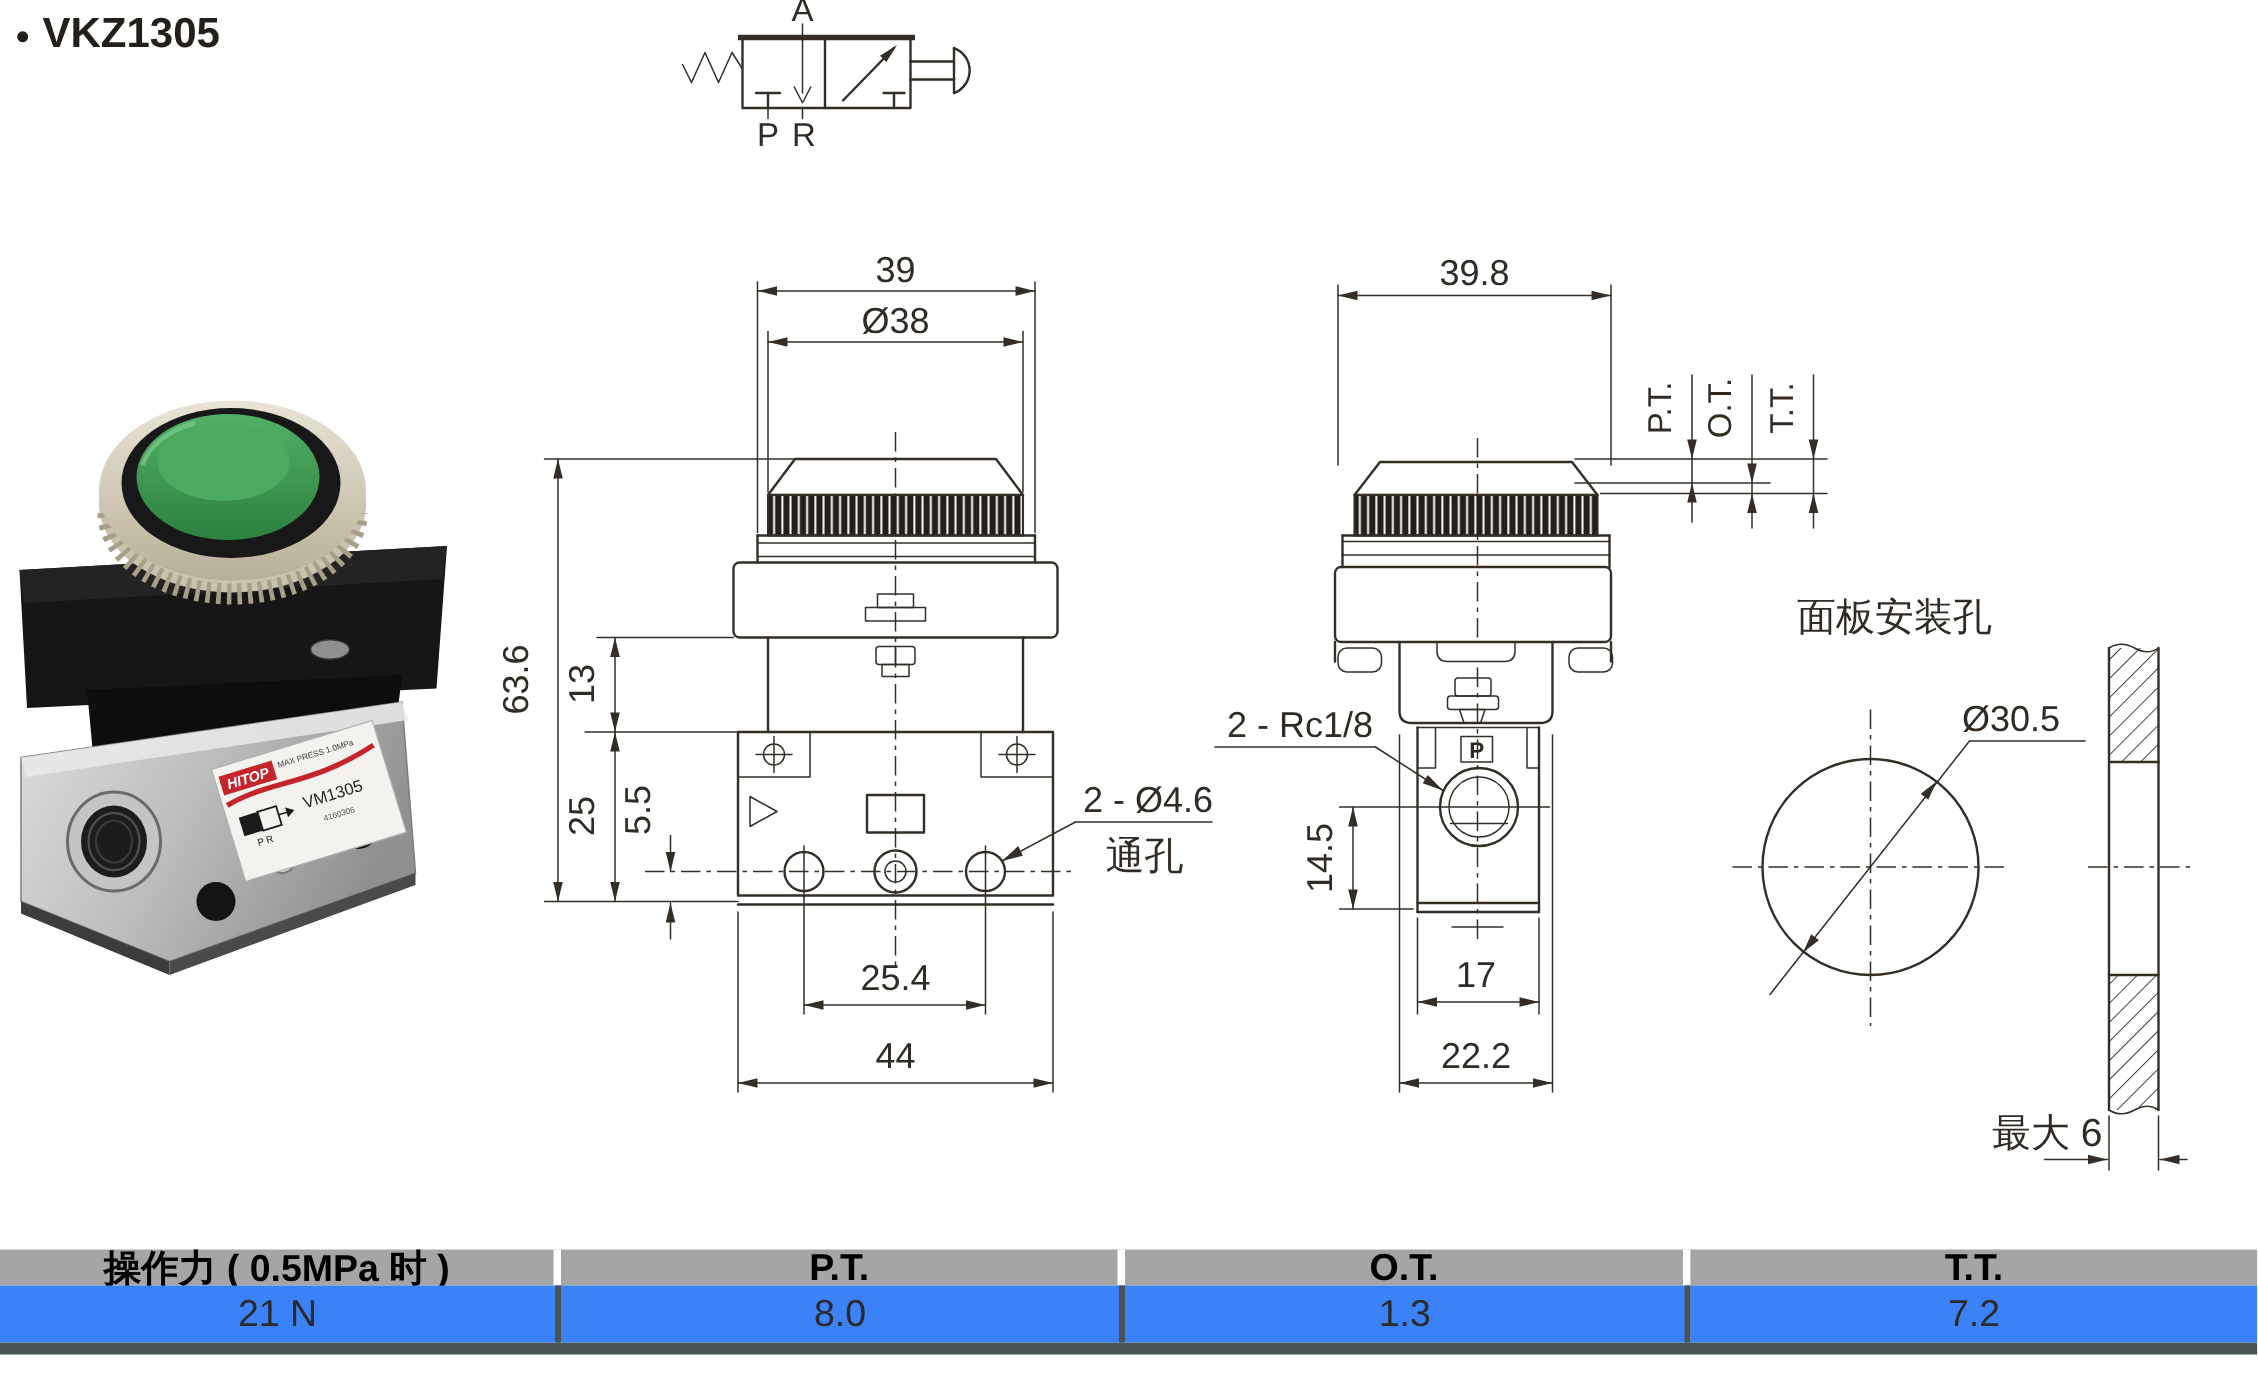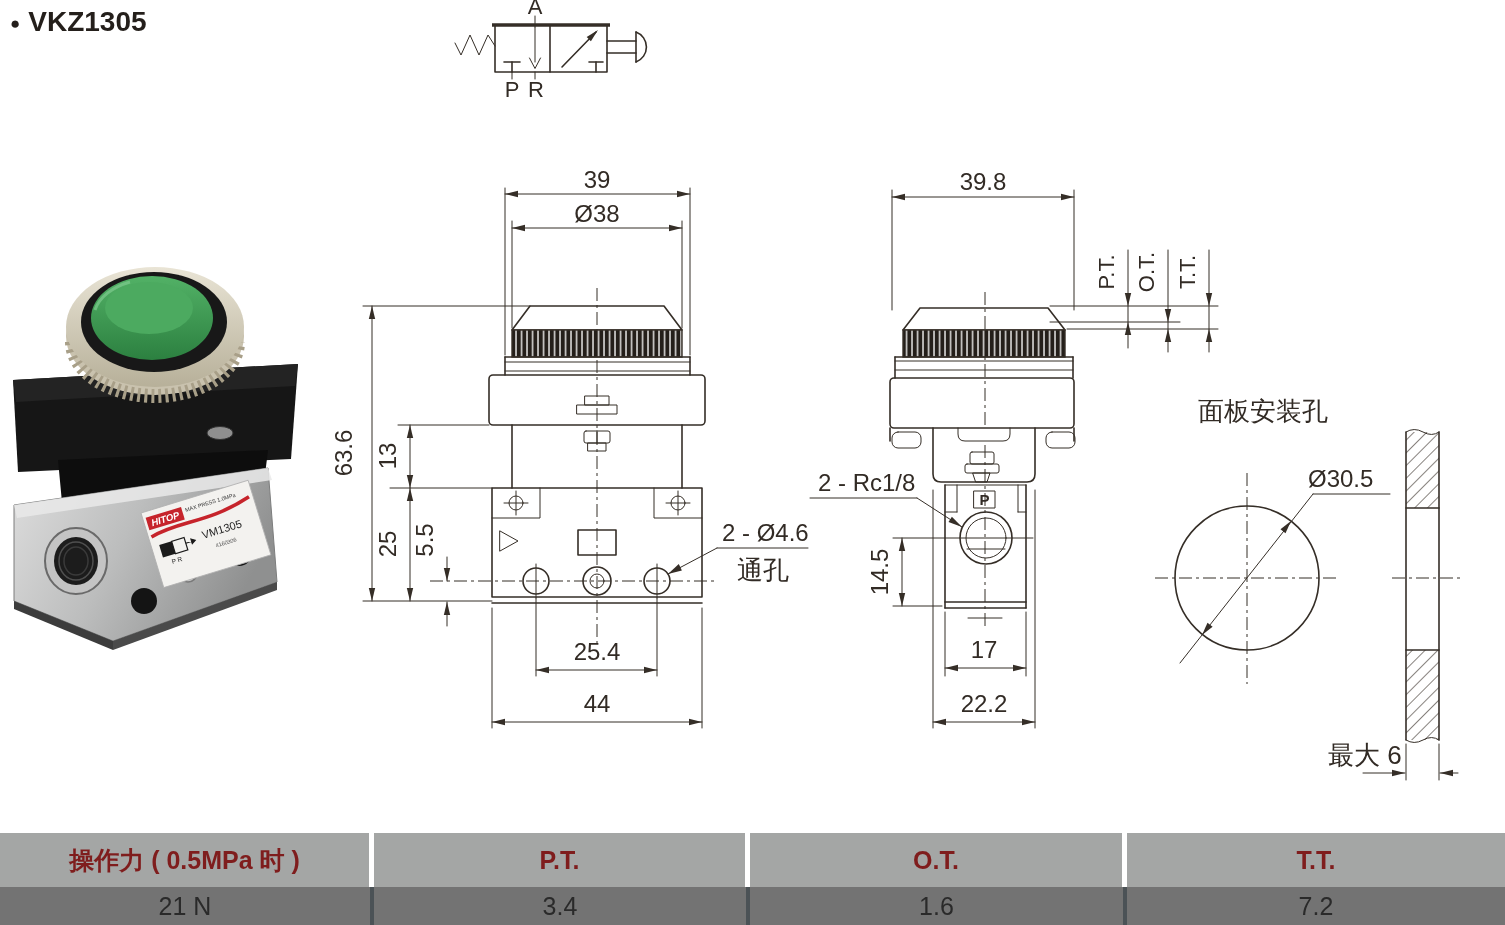--- a/index.html
+++ b/index.html
@@ -16,24 +16,24 @@
   .cl{fill:none;stroke:#352e27;stroke-width:1;stroke-dasharray:13 4 3 4;}
   .ah{fill:#352e27;stroke:none;}
   text.d{font-family:"Liberation Sans",sans-serif;fill:#322b25;}
   .d22{font-size:22px;}
   .d24{font-size:24px;}
   .d26{font-size:26px;}
   .mid{text-anchor:middle;}
   
   .spec-table{position:absolute;left:0;top:833px;width:1505px;}
   .trow{display:grid;grid-template-columns:374px 376px 377px 378px;}
-  .th{height:54px;background:#a4a6a5;color:#7f1d1d;font-weight:bold;font-size:25px;
+  .th{height:24px;background:#a4a6a5;color:#000000;font-weight:bold;font-size:25px;
       display:flex;align-items:center;justify-content:center;}
   .trow.head .th:nth-child(-n+3){border-right:5px solid #ffffff;}
-  .td{height:38px;background:#737373;color:#2a2a2a;font-size:25px;
+  .td{height:38px;background:#3b82f6;color:#2a2a2a;font-size:25px;
       display:flex;align-items:center;justify-content:center;}
   .trow.body .td:nth-child(-n+3){border-right:4px solid #4b5256;}
   .tbar{height:8px;background:#4b5256;}
 </style>
 </head>
 <body>
 
 <div id="page">
 
   <div class="title">
@@ -367,20 +367,20 @@
 
   <div class="spec-table">
     <div class="trow head">
       <div class="th">操作力 ( 0.5MPa 时 )</div>
       <div class="th">P.T.</div>
       <div class="th">O.T.</div>
       <div class="th">T.T.</div>
     </div>
     <div class="trow body">
       <div class="td">21 N</div>
-      <div class="td">3.4</div>
-      <div class="td">1.6</div>
+      <div class="td">8.0</div>
+      <div class="td">1.3</div>
       <div class="td">7.2</div>
     </div>
     <div class="tbar"></div>
   </div>
 
 </div>
 
 </body></html>

